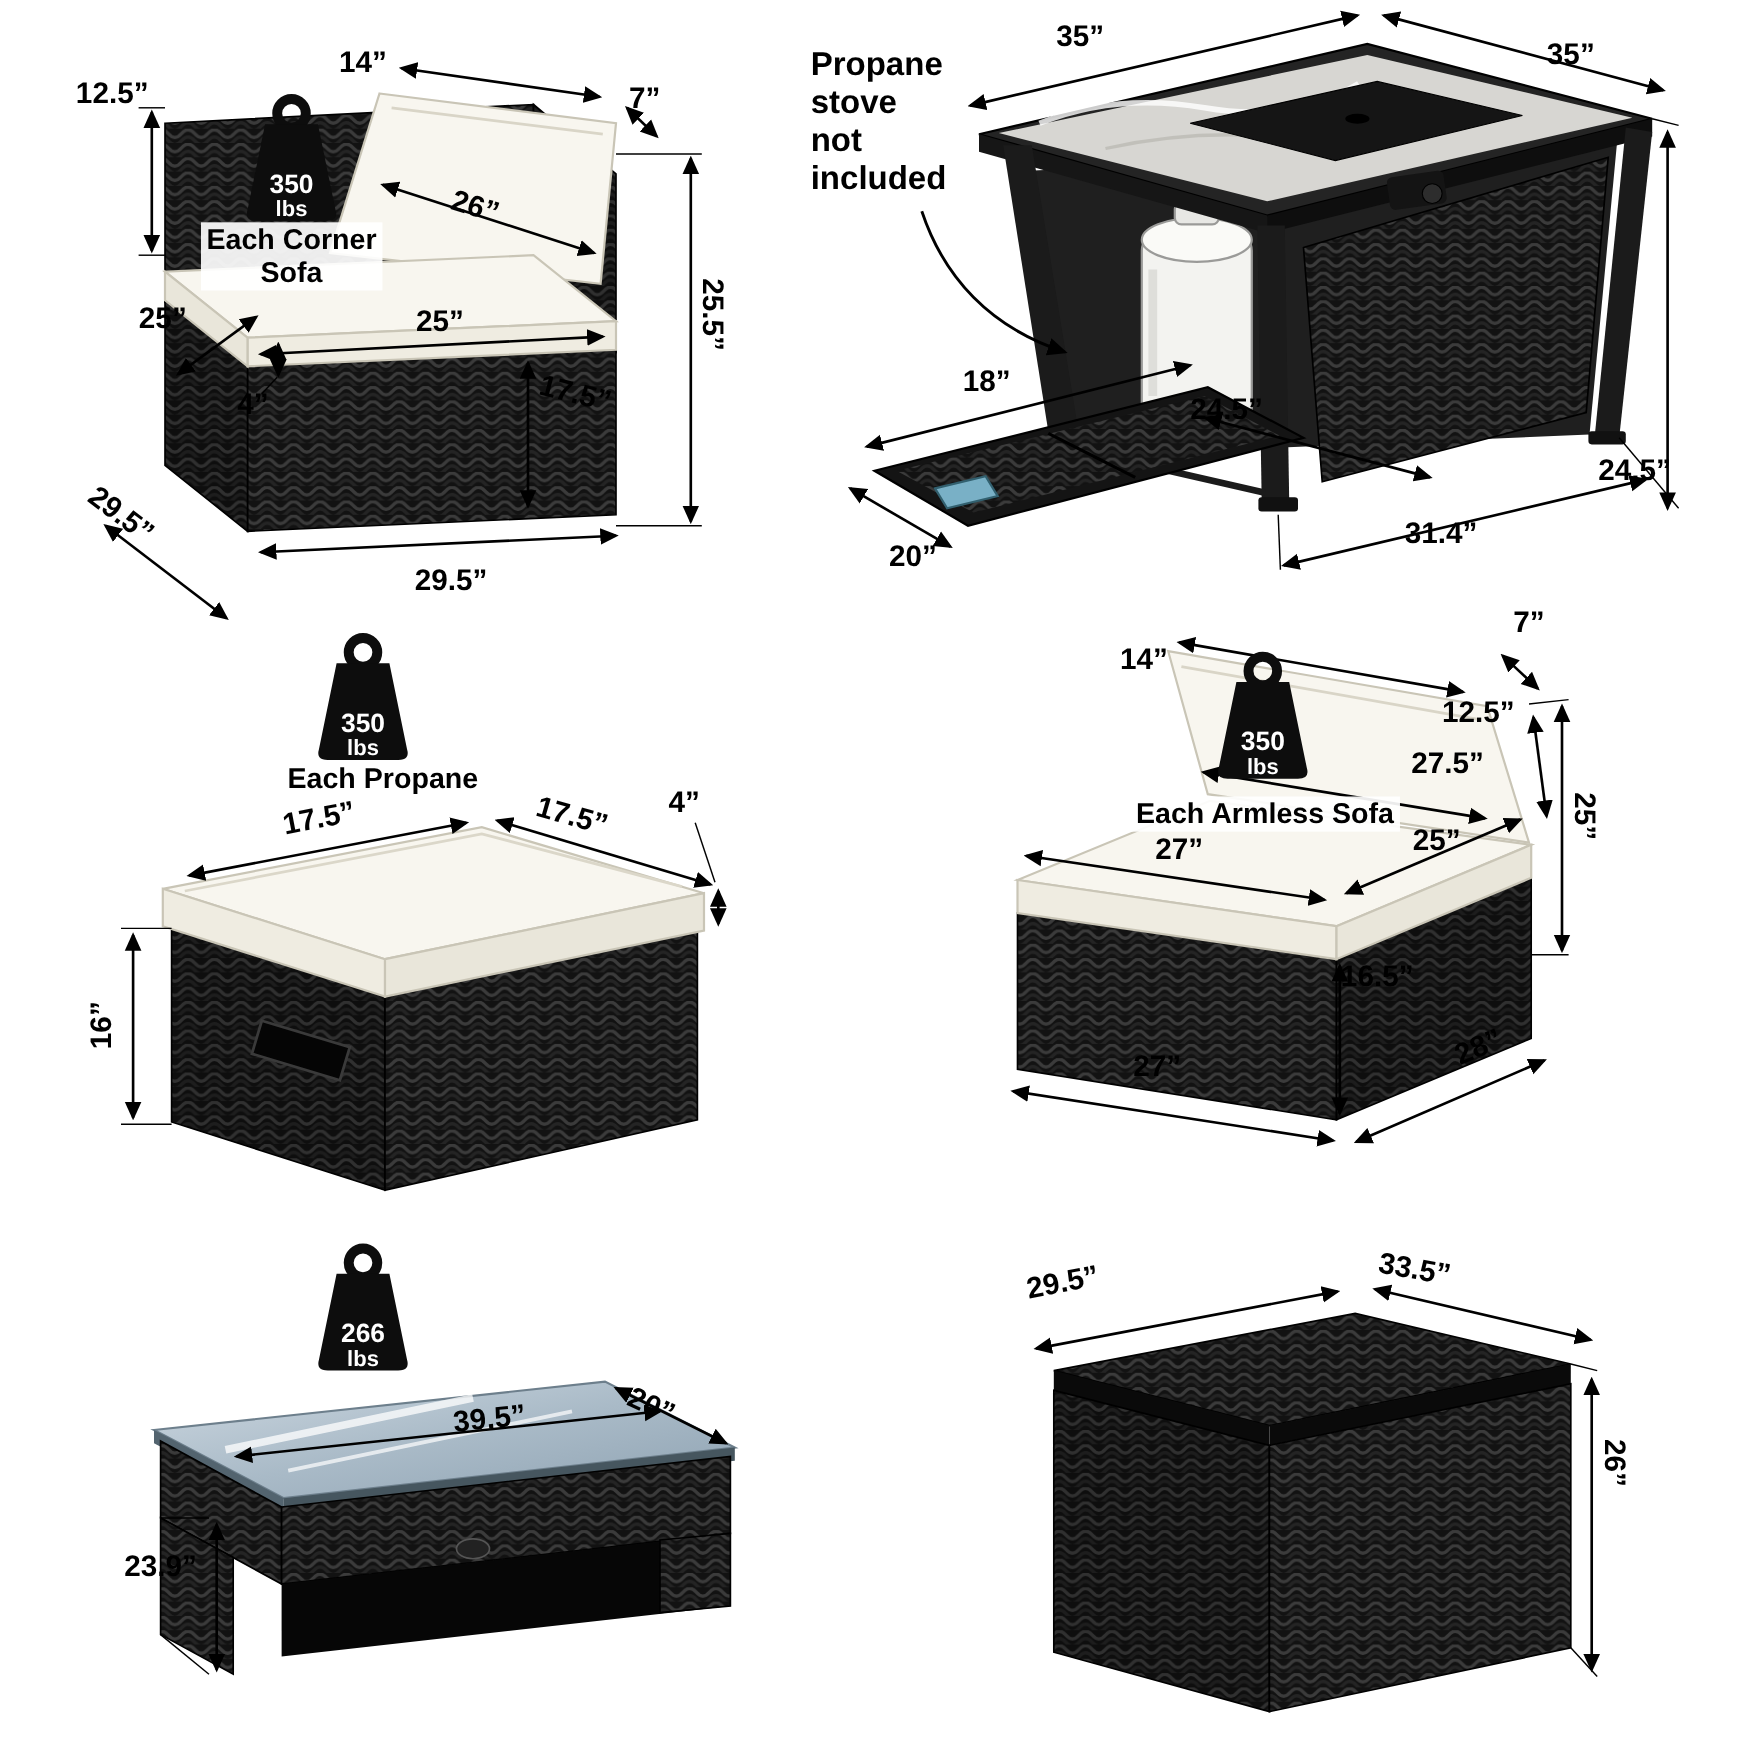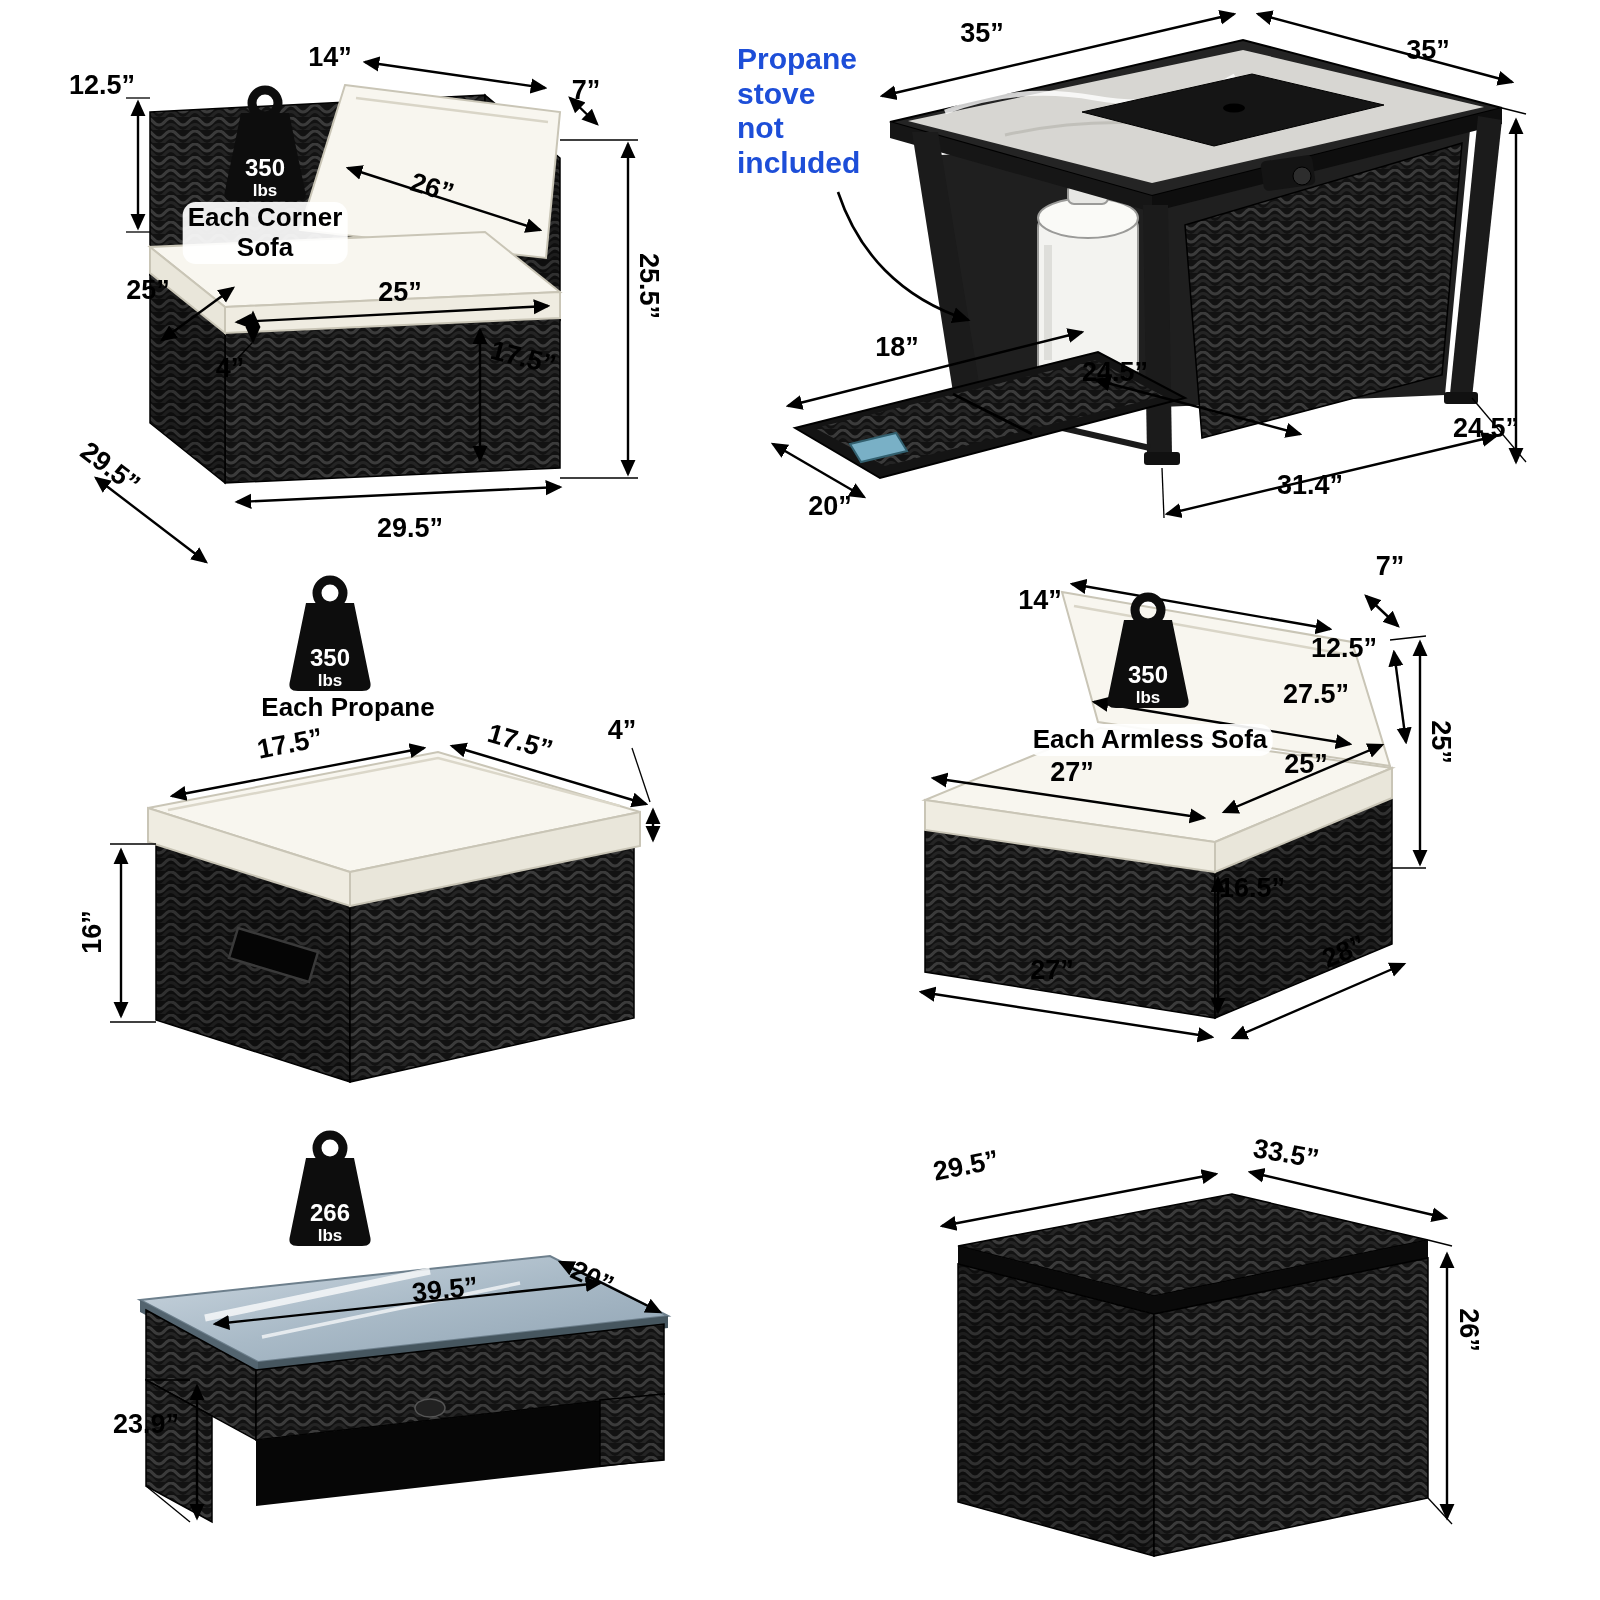--- a/index.html
+++ b/index.html
@@ -13,24 +13,24 @@
   .wick { fill:url(#wk); stroke:#000; stroke-width:1.5; }
   .cush { fill:#f8f6ef; stroke:#c9c5b6; stroke-width:2; }
   .cushf{ fill:#efece1; stroke:#c9c5b6; stroke-width:2; }
   .cushs{ fill:#e9e6da; stroke:#c9c5b6; stroke-width:2; }
   .shade{ fill:#000; opacity:.18; }
 
   .dim { position:absolute; font-weight:700; font-size:27px; color:#000;
          white-space:nowrap; transform:translate(-50%,-50%) rotate(var(--r,0deg)); }
   .caption { position:absolute; font-weight:700; font-size:26px; color:#000; text-align:center;
          white-space:pre-line; line-height:1.15; transform:translate(-50%,-50%);
-         background:rgba(255,255,255,.92); padding:1px 5px;border-radius:13px; }
+         background:rgba(255,255,255,.92); padding:1px 5px; }
   .badge-num  { position:absolute; color:#fff; font-weight:700; font-size:24px; transform:translate(-50%,-50%); }
-  .badge-unit { position:absolute; color:#fff; font-weight:700; font-size:17px; transform:translate(-50%,-50%); }
-  .note { position:absolute; font-weight:700; font-size:30px; line-height:1.15; color:#1d4ed8; white-space:pre-line; }
+  .badge-unit { position:absolute; color:#fff; font-weight:700; font-size:20px; transform:translate(-50%,-50%); }
+  .note { position:absolute; font-weight:700; font-size:30px; line-height:1.15; color:#000000; white-space:pre-line; }
 </style>
 </head>
 <body>
 
 <div id="canvas">
 
   <svg class="layer" width="1600" height="1600" viewBox="0 0 1600 1600">
     <defs>
       <marker id="ah" viewBox="0 0 10 10" refX="8.5" refY="5" markerWidth="7" markerHeight="7" orient="auto-start-reverse">
         <path d="M0,0.5 L10,5 L0,9.5 z" fill="#000"></path>

